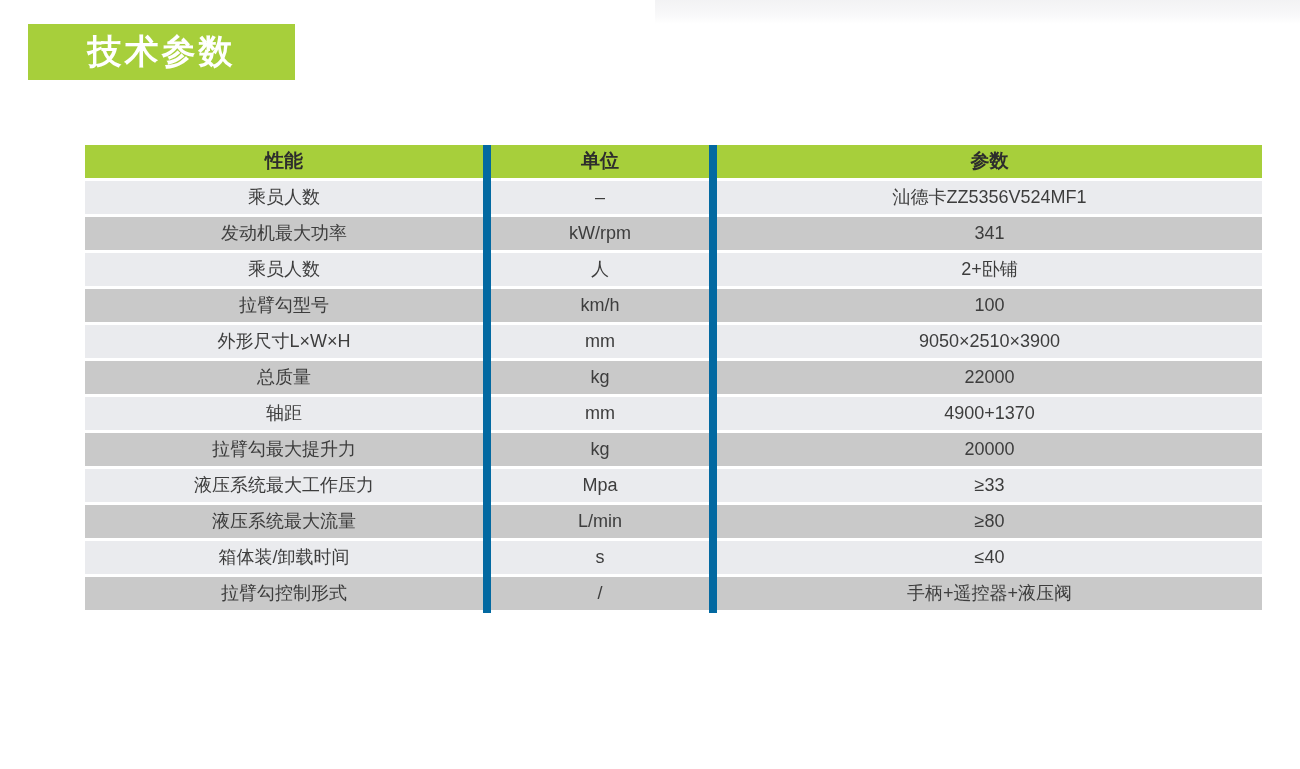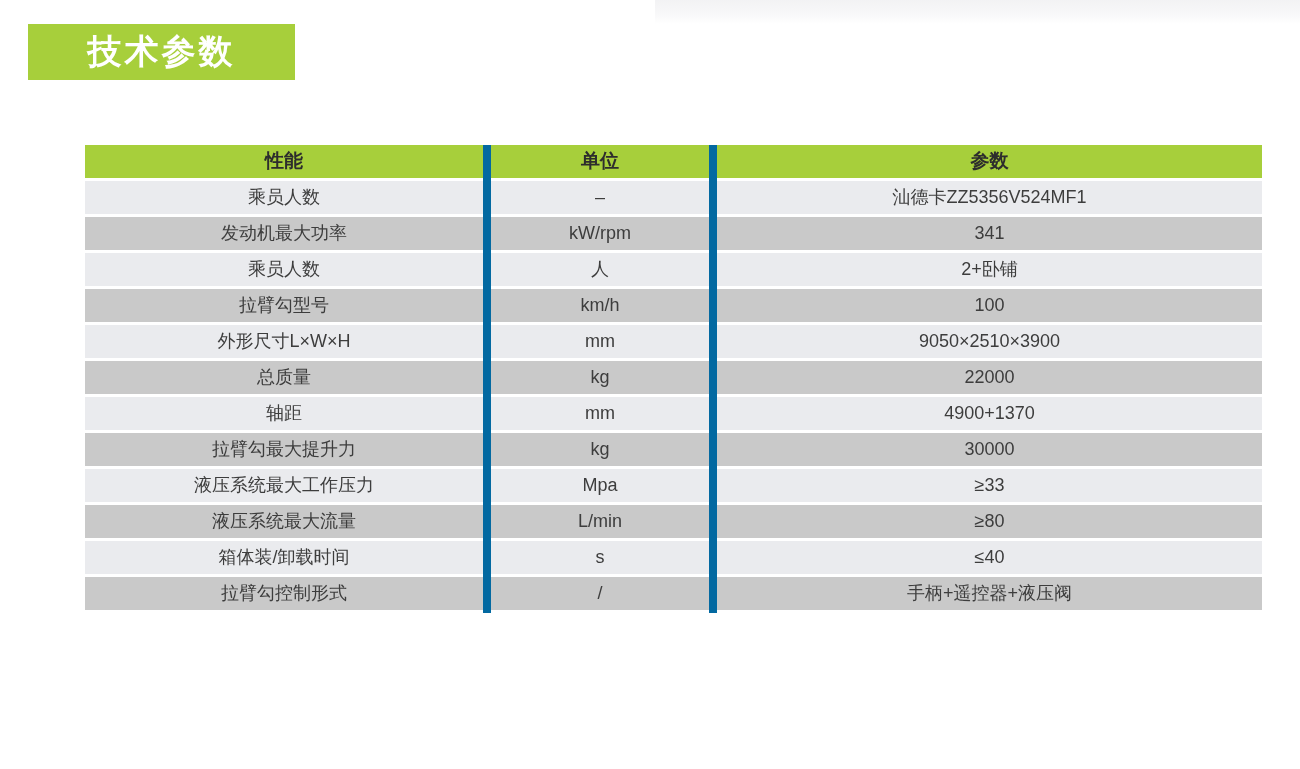--- a/index.html
+++ b/index.html
@@ -134,21 +134,21 @@
             <td>22000</td>
           </tr>
           <tr>
             <td>轴距</td>
             <td>mm</td>
             <td>4900+1370</td>
           </tr>
           <tr>
             <td>拉臂勾最大提升力</td>
             <td>kg</td>
-            <td>30000</td>
+            <td>20000</td>
           </tr>
           <tr>
             <td>液压系统最大工作压力</td>
             <td>Mpa</td>
             <td>≥33</td>
           </tr>
           <tr>
             <td>液压系统最大流量</td>
             <td>L/min</td>
             <td>≥80</td>

